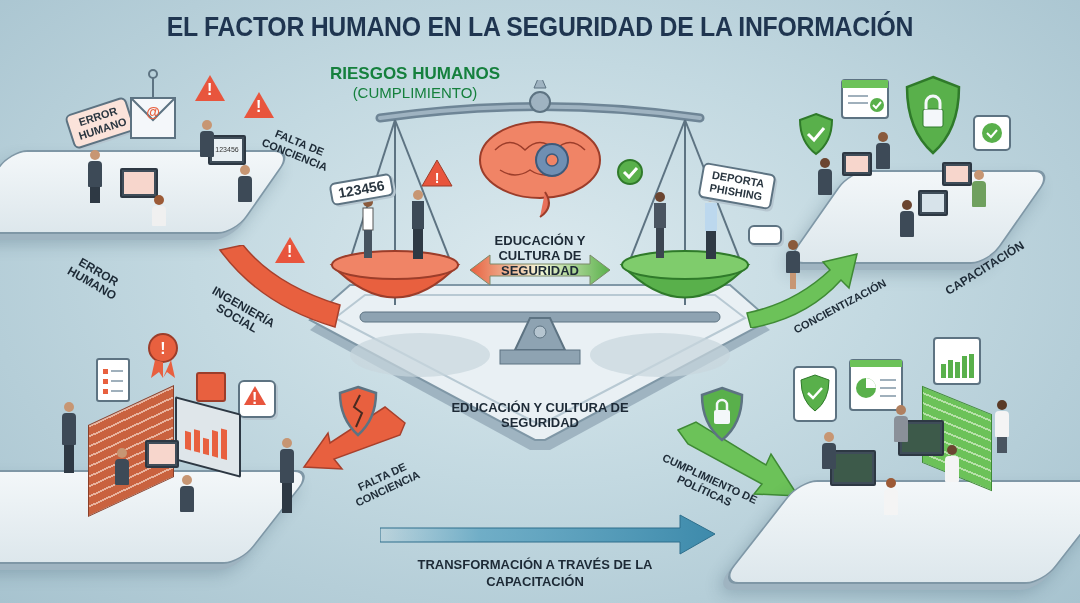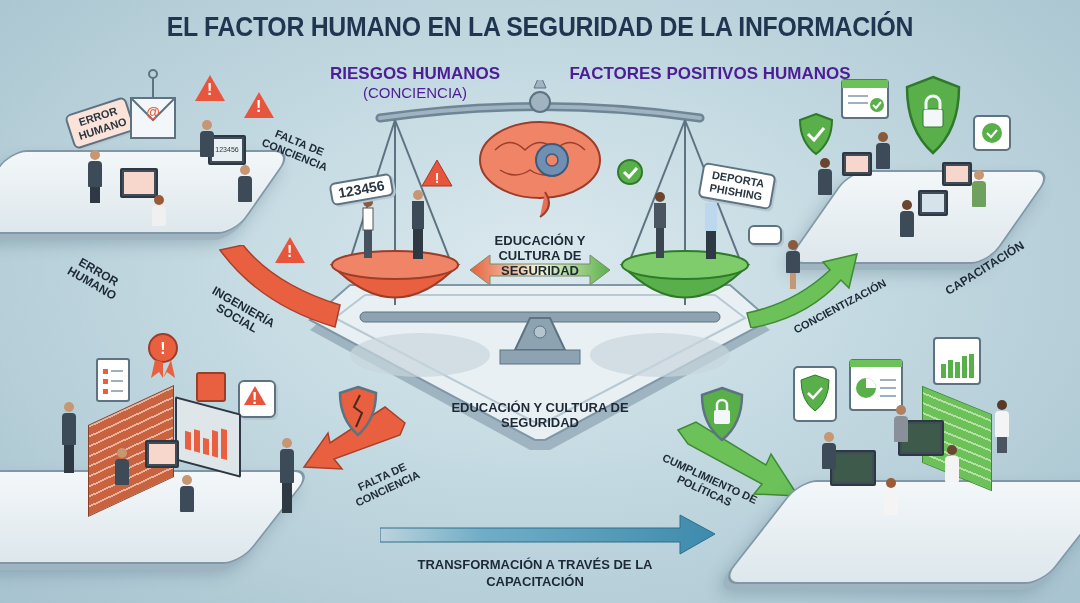--- a/index.html
+++ b/index.html
@@ -1,21 +1,21 @@
 <!DOCTYPE html>
 <html><head>
 <meta charset="utf-8">
 <style>
   html,body{margin:0;padding:0;}
   body{width:1080px;height:603px;overflow:hidden;position:relative;
     font-family:"Liberation Sans",sans-serif;
     background:radial-gradient(ellipse at 50% 45%, #dbe9ee 0%, #c3d9e1 45%, #a7c3cf 100%);}
   .abs{position:absolute;}
   .title{left:0;top:12px;width:1080px;text-align:center;font-size:27px;font-weight:bold;color:#1f3550;letter-spacing:-0.3px;transform:scaleX(0.92);}
-  .h2{font-weight:bold;font-size:17px;color:#4c1d95;text-align:center;line-height:19px;}
+  .h2{font-weight:bold;font-size:17px;color:#15803d;text-align:center;line-height:19px;}
   .h2 .sub{display:block;font-weight:normal;font-size:15px;}
   .lbl{font-weight:bold;color:#1d2a36;font-size:12px;line-height:13px;text-align:center;white-space:nowrap;}
   .platform{background:linear-gradient(180deg,#f3f7f9,#dde7ec);border:2px solid #7f97a6;border-radius:18px;box-shadow:0 6px 0 #9fb4c1, 0 10px 14px rgba(40,70,90,.25);}
   .diamond{left:290px;top:200px;width:500px;height:250px;}
   .diamond svg{width:100%;height:100%;}
   .bubble{background:#fff;border:2px solid #5d7382;border-radius:6px;font-weight:bold;font-size:12px;color:#2a3640;text-align:center;line-height:13px;padding:3px 6px;box-shadow:2px 2px 0 #b7c7d1;}
   .warn{width:0;height:0;border-left:15px solid transparent;border-right:15px solid transparent;border-bottom:26px solid #e8553d;position:absolute;}
   .warn::after{content:"!";position:absolute;left:-3px;top:6px;color:#fff;font-weight:bold;font-size:16px;}
   .person{position:absolute;width:14px;}
   .person .head{width:10px;height:10px;border-radius:50%;background:#c79673;margin:0 auto;}
@@ -27,24 +27,23 @@
   .arrow-red{fill:#e8603f;stroke:#a8402c;stroke-width:1.5;}
   .arrow-green{fill:#6cc259;stroke:#3f8a35;stroke-width:1.5;}
 </style>
 </head>
 <body>
 
 <div class="abs title">EL FACTOR HUMANO EN LA SEGURIDAD DE LA INFORMACIÓN</div>
 
 <div class="abs h2" style="left:300px;top:64px;width:230px;">
   <span>RIESGOS HUMANOS</span>
-  <span class="sub">(CONCIENCIA)</span>
+  <span class="sub">(CUMPLIMIENTO)</span>
 </div>
 <div class="abs h2" style="left:560px;top:64px;width:300px;">
-  <span>FACTORES POSITIVOS HUMANOS</span>
 </div>
 
 <div class="abs diamond">
   <svg viewBox="0 0 500 250">
     <polygon points="20,130 60,95 440,95 480,130 260,250 240,250" fill="#9fb4c1"></polygon>
     <polygon points="20,120 60,85 440,85 480,120 255,240 245,240" fill="#e9f0f4" stroke="#7f97a6" stroke-width="2"></polygon>
     <polygon points="45,118 75,95 425,95 455,118 250,225" fill="none" stroke="#b8c9d3" stroke-width="2"></polygon>
     <ellipse cx="130" cy="155" rx="70" ry="22" fill="#c7d5dd" opacity=".7"></ellipse>
     <ellipse cx="370" cy="155" rx="70" ry="22" fill="#c7d5dd" opacity=".7"></ellipse>
   </svg>

